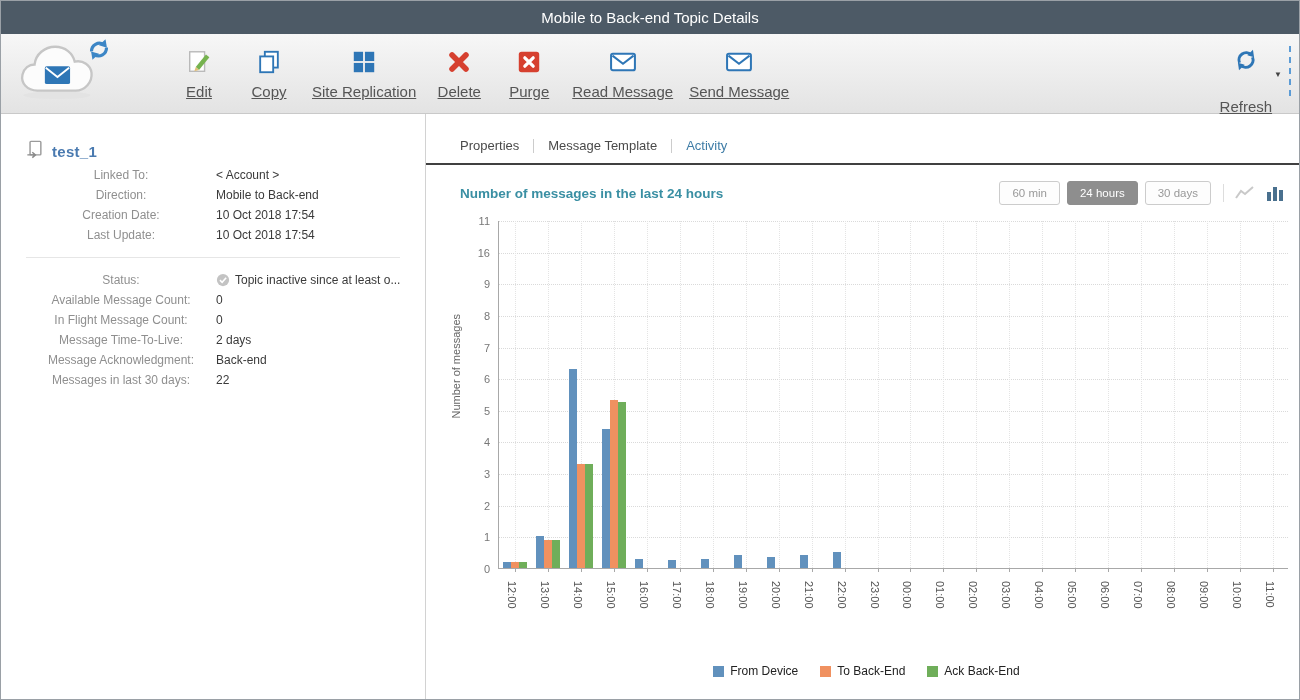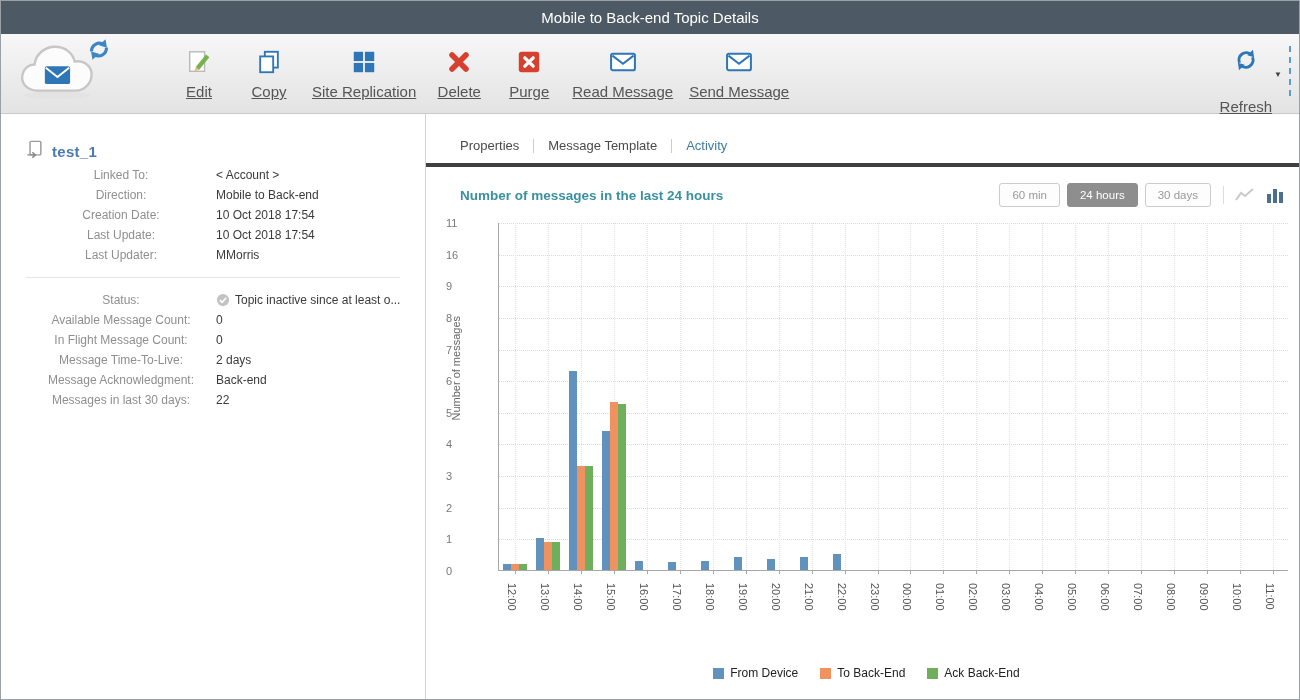--- a/index.html
+++ b/index.html
@@ -29,42 +29,42 @@
 
   
   .topic-header { display:flex; align-items:center; gap:8px; margin-bottom:2px; }
   .topic-name { color:#4a7ab0; font-weight:bold; font-size:15px; letter-spacing:.3px; }
   .field-row { display:flex; line-height:20px; font-size:12px; }
   .field-label { width:190px; color:#8f8f8f; flex:none;text-align:center; }
   .field-value { color:#3a3a3a; display:flex; align-items:center; gap:5px; max-width:190px; white-space:nowrap; overflow:hidden; }
   .panel-divider { border:none; border-top:1px solid #e6e6e6; margin:12px 25px 12px 0; }
 
   
-  .tabs { display:flex; align-items:flex-end; padding:24px 0 10px 20px; border-bottom:4px solid #404040; }
+  .tabs { display:flex; align-items:flex-end; padding:24px 0 10px 20px; border-bottom:2px solid #404040; }
   .tab { font-size:13px; color:#4a4a4a; padding:0 14px; cursor:pointer; }
   .tab.active { color:#3e7ca6; }
   .tab-sep { width:1px; height:14px; background:#ccc; }
 
   
   .chart-header { display:flex; justify-content:space-between; align-items:center; margin:16px 14px 0 34px; }
   .chart-title { color:#3a8fa3; font-weight:bold; font-size:13.5px; }
   .range-controls { display:flex; align-items:center; }
   .range-btn { font-size:11.5px; color:#999; background:#fdfdfd; border:1px solid #ccc; border-radius:3px; padding:5px 12px; margin-left:7px; cursor:pointer; }
   .range-btn.active { background:#8e8e8e; border-color:#8e8e8e; color:#fff; }
   .charttype-group { display:flex; align-items:center; margin-left:12px; border-left:1px solid #ddd; padding-left:10px; gap:9px; }
   .charttype-btn { cursor:pointer; display:flex; align-items:center; }
 
   
   .chart-wrap { position:relative; margin:4px 12px 0 20px; height:480px; }
   .plot-area { position:absolute; left:52px; top:12px; width:790px; height:348px;
                border-left:1px solid #a8a8a8; border-bottom:1px solid #a8a8a8; }
   .gridline-h { position:absolute; left:0; right:0; height:0; border-top:1px dotted #dadada; }
   .gridline-v { position:absolute; top:0; bottom:0; width:0; border-left:1px dotted #e4e4e4; }
   .bar { position:absolute; bottom:0; width:8px; }
-  .y-tick { position:absolute; width:44px; text-align:left; font-size:11px; color:#777; left:0; line-height:14px; }
+  .y-tick { position:absolute; width:44px; text-align:right; font-size:11px; color:#777; left:0; line-height:14px; }
   .x-tickmark { position:absolute; width:0; height:4px; border-left:1px solid #a8a8a8; top:100%; }
   .x-labels { position:absolute; left:52px; top:366px; width:790px; height:62px; }
   .x-label { position:absolute; writing-mode:vertical-rl; font-size:11px; color:#555; top:6px; }
   .y-axis-label { position:absolute; left:4px; top:105px; writing-mode:vertical-rl; transform:rotate(180deg); font-size:11px; color:#666; }
   .legend { position:absolute; left:0; right:0; top:455px; display:flex; justify-content:center; gap:22px; }
   .legend-item { display:flex; align-items:center; gap:6px; font-size:12px; color:#222; cursor:pointer; }
   .legend-swatch { width:11px; height:11px; display:inline-block; }
 </style>
 </head>
 <body>
@@ -200,26 +200,20 @@
           <div class="field-row">
             <div class="field-label">Creation Date:</div>
             <div class="field-value">
               <span>10 Oct 2018 17:54</span>
             </div>
           </div>
           <div class="field-row">
             <div class="field-label">Last Update:</div>
             <div class="field-value">
               <span>10 Oct 2018 17:54</span>
-            </div>
-          </div>
-          <div class="field-row">
-            <div class="field-label">Last Updater:</div>
-            <div class="field-value">
-              <span>MMorris</span>
             </div>
           </div>
         </div>
       <hr class="panel-divider">
       <div id="status-fields">
           <div class="field-row">
             <div class="field-label">Status:</div>
             <div class="field-value">
               <span style="display: inline-flex;">
                 <svg viewBox="0 0 16 16" width="14" height="14">

